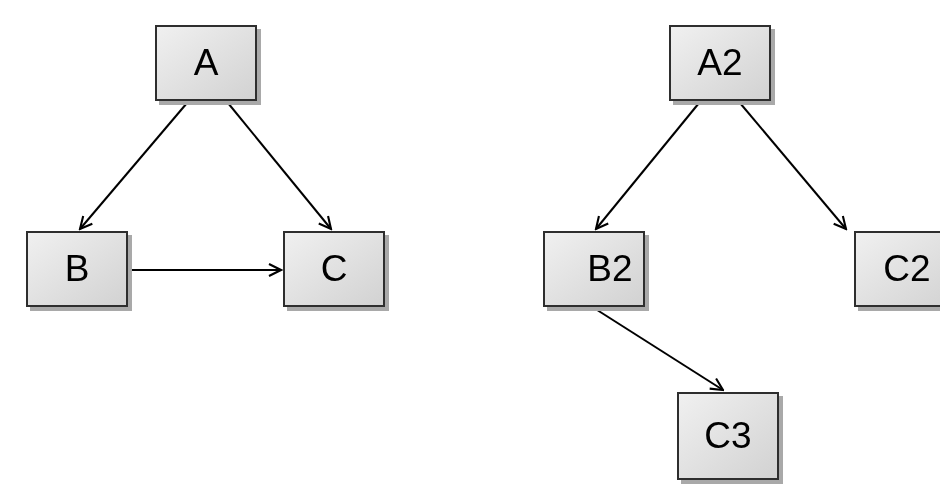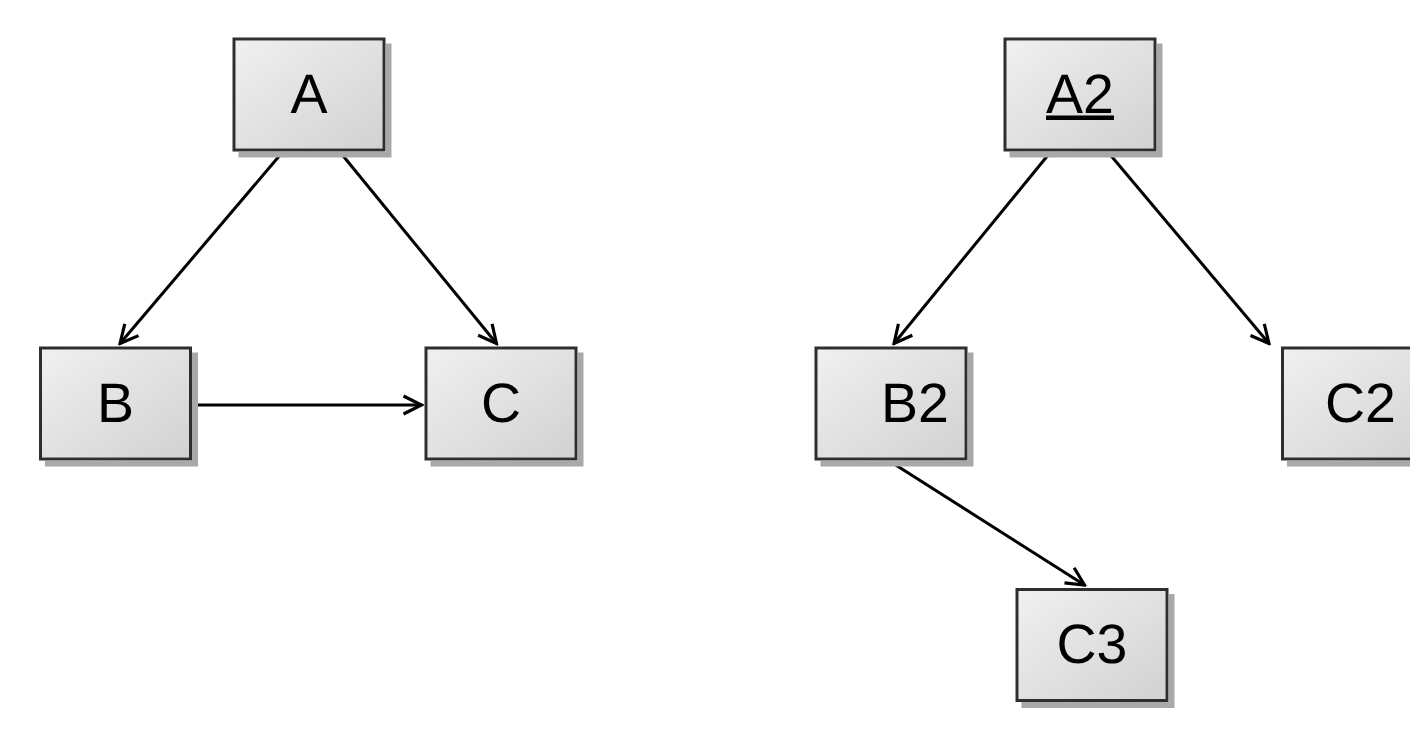--- a/index.html
+++ b/index.html
@@ -63,26 +63,26 @@
   <div id="node-layer">
       <div class="node" style="left: 155px; top: 25px; width: 102px; height: 76px; border: 2px solid rgb(46, 46, 46); background: linear-gradient(to right bottom, rgb(240, 240, 240) 0%, rgb(210, 210, 210) 100%); box-shadow: rgb(169, 169, 169) 4px 4px 0px; color: rgb(0, 0, 0);">
         <span>A</span>
       </div>
       <div class="node" style="left: 26px; top: 231px; width: 102px; height: 76px; border: 2px solid rgb(46, 46, 46); background: linear-gradient(to right bottom, rgb(240, 240, 240) 0%, rgb(210, 210, 210) 100%); box-shadow: rgb(169, 169, 169) 4px 4px 0px; color: rgb(0, 0, 0);">
         <span>B</span>
       </div>
       <div class="node" style="left: 283px; top: 231px; width: 102px; height: 76px; border: 2px solid rgb(46, 46, 46); background: linear-gradient(to right bottom, rgb(240, 240, 240) 0%, rgb(210, 210, 210) 100%); box-shadow: rgb(169, 169, 169) 4px 4px 0px; color: rgb(0, 0, 0);">
         <span>C</span>
       </div>
-      <div class="node" style="left: 669px; top: 25px; width: 102px; height: 76px; border: 2px solid rgb(46, 46, 46); background: linear-gradient(to right bottom, rgb(240, 240, 240) 0%, rgb(210, 210, 210) 100%); box-shadow: rgb(169, 169, 169) 4px 4px 0px; color: rgb(0, 0, 0); text-decoration: underline;">
+      <div class="node" style="left: 669px; top: 25px; width: 102px; height: 76px; border: 2px solid rgb(46, 46, 46); background: linear-gradient(to right bottom, rgb(240, 240, 240) 0%, rgb(210, 210, 210) 100%); box-shadow: rgb(169, 169, 169) 4px 4px 0px; color: rgb(0, 0, 0);">
         <span>A2</span>
       </div>
       <div class="node" style="left: 543px; top: 231px; width: 102px; height: 76px; border: 2px solid rgb(46, 46, 46); background: linear-gradient(to right bottom, rgb(240, 240, 240) 0%, rgb(210, 210, 210) 100%); box-shadow: rgb(169, 169, 169) 4px 4px 0px; color: rgb(0, 0, 0); padding-left: 32px;">
         <span>B2</span>
       </div>
       <div class="node" style="left: 842px; top: 231px; width: 106px; height: 76px; border: 2px solid rgb(46, 46, 46); background: linear-gradient(to right bottom, rgb(240, 240, 240) 0%, rgb(210, 210, 210) 100%); box-shadow: rgb(169, 169, 169) 4px 4px 0px; color: rgb(0, 0, 0); margin-left: 12px;">
         <span>C2</span>
       </div>
-      <div class="node" style="left: 677px; top: 392px; width: 102px; height: 76px; border: 2px solid rgb(46, 46, 46); background: linear-gradient(to right bottom, rgb(240, 240, 240) 0%, rgb(210, 210, 210) 100%); box-shadow: rgb(169, 169, 169) 4px 4px 0px; color: rgb(0, 0, 0);">
+      <div class="node" style="left: 677px; top: 392px; width: 102px; height: 88px; border: 2px solid rgb(46, 46, 46); background: linear-gradient(to right bottom, rgb(240, 240, 240) 0%, rgb(210, 210, 210) 100%); box-shadow: rgb(169, 169, 169) 4px 4px 0px; color: rgb(0, 0, 0);">
         <span>C3</span>
       </div>
     </div>
 </div>
 
 </body></html>

